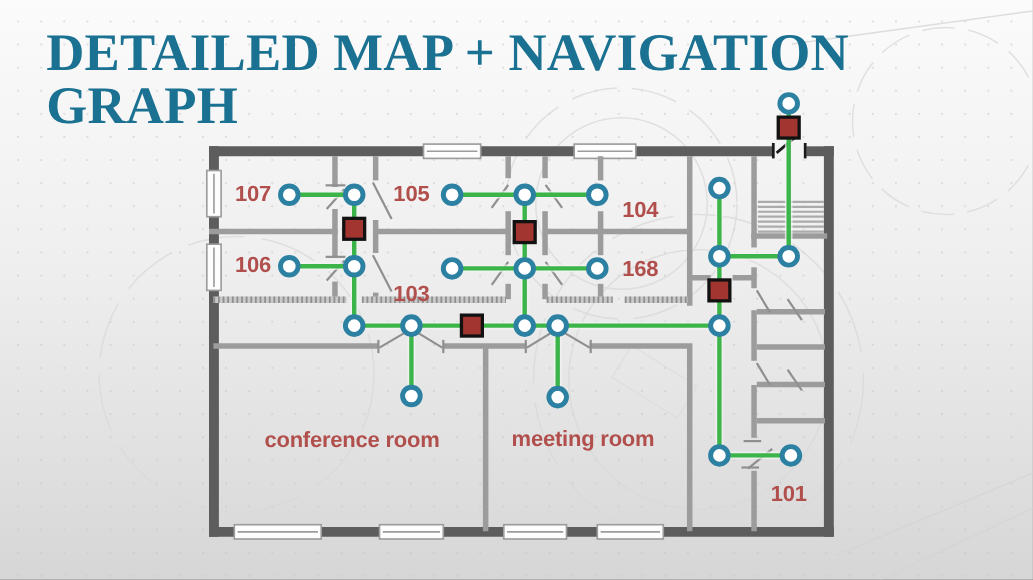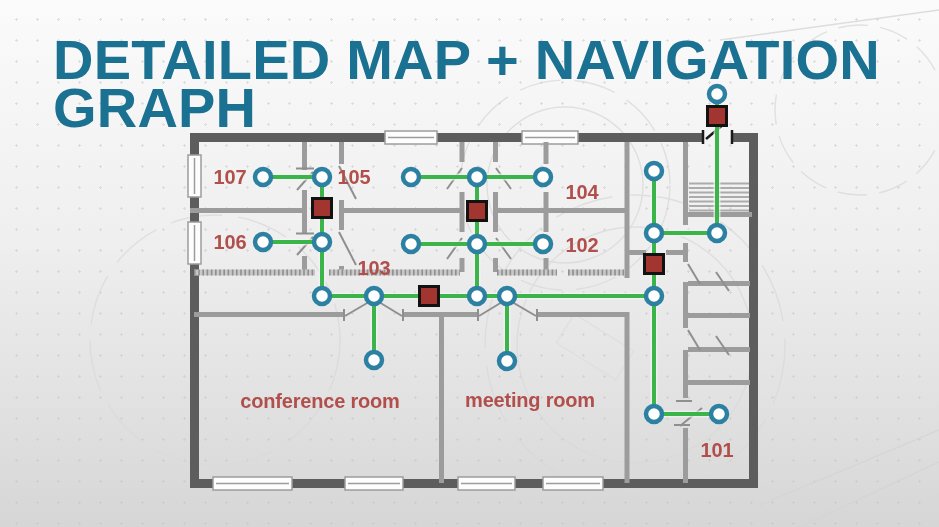--- a/index.html
+++ b/index.html
@@ -7,22 +7,22 @@
     position:relative;width:939px;height:527px;overflow:hidden;
     background:linear-gradient(180deg,#fbfbfb 0%,#efefef 45%,#e2e2e2 75%,#d6d6d6 100%);
     font-family:"Liberation Sans",sans-serif;
   }
   .dots{
     position:absolute;inset:0;
     background-image:radial-gradient(#c4c4c4 1px,transparent 1.2px);
     background-size:21px 21px;background-position:6px 9px;opacity:.5;pointer-events:none;
   }
   .title{
-    position:absolute;left:37px;top:20px;margin:16px;z-index:5;
-    font-size:56px;line-height:48px;font-weight:bold;color:#1a7191;letter-spacing:.2px;
+    position:absolute;left:37px;top:20px;margin:5px;z-index:5;
+    font-size:48px;line-height:48px;font-weight:bold;color:#1a7191;letter-spacing:.2px;font-family:Liberation Serif, serif;
   }
   .title span{display:block;}
   svg.plan{position:absolute;inset:0;z-index:3;}
   svg.deco{position:absolute;inset:0;z-index:1;}
   #room-labels{position:absolute;inset:0;z-index:4;pointer-events:none;}
   .room-label{
     position:absolute;transform:translate(-50%,-50%);
     font-size:20px;font-weight:bold;color:#b14f4c;white-space:nowrap;letter-spacing:-0.2px;
   }
   .logo{
@@ -248,22 +248,22 @@
         <circle cx="717" cy="233" r="8" fill="#ffffff" stroke="#2c80a2" stroke-width="4.5"></circle>
         <circle cx="717" cy="94" r="8" fill="#ffffff" stroke="#2c80a2" stroke-width="4.5"></circle>
         <circle cx="654" cy="414" r="8" fill="#ffffff" stroke="#2c80a2" stroke-width="4.5"></circle>
         <circle cx="719" cy="414" r="8" fill="#ffffff" stroke="#2c80a2" stroke-width="4.5"></circle>
       </g>
   </svg>
 
   <div id="room-labels">
       <div class="room-label" style="left: 230px; top: 177px;">107</div>
       <div class="room-label" style="left: 230px; top: 242px;">106</div>
-      <div class="room-label" style="left: 354px; top: 177px;">105</div>
+      <div class="room-label" style="left: 374px; top: 177px;">105</div>
       <div class="room-label" style="left: 374px; top: 244px; margin-top: 24px;">103</div>
       <div class="room-label" style="left: 582px; top: 192px;">104</div>
-      <div class="room-label" style="left: 582px; top: 245px;">102</div>
+      <div class="room-label" style="left: 582px; top: 245px;">168</div>
       <div class="room-label" style="left: 717px; top: 450px;">101</div>
       <div class="room-label" style="left: 320px; top: 401px;">conference room</div>
       <div class="room-label" style="left: 530px; top: 400px;">meeting room</div>
     </div>
 
 </div>
 
 </body></html>

